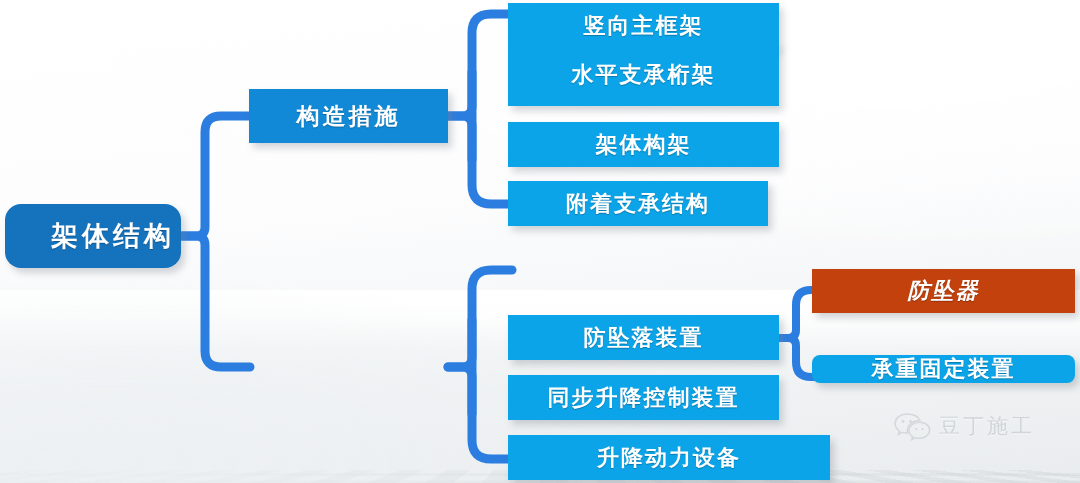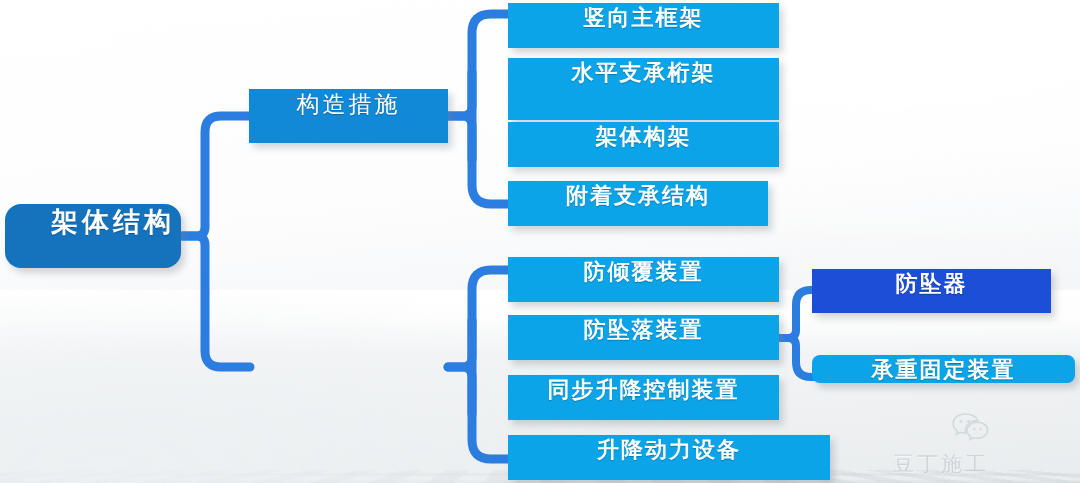--- a/index.html
+++ b/index.html
@@ -51,38 +51,39 @@
   .bg-sheen {
     background: radial-gradient(120% 80% at 82% 8%, rgba(255,255,255,0.95) 0%, rgba(255,255,255,0) 60%),
                 radial-gradient(90% 60% at 10% 96%, rgba(236,240,242,0.9) 0%, rgba(255,255,255,0) 65%);
   }
 
   
   .node {
     position: absolute;
     box-sizing: border-box;
     display: flex;
+    align-items: center;
     justify-content: center;
     color: #ffffff;
     letter-spacing: 2px;
     white-space: nowrap;
     text-shadow: 0 1px 1px rgba(0,0,0,0.25);
     box-shadow: 4px 5px 7px rgba(120,130,140,0.33);
     z-index: 3;
   }
   .node-root {
     border-radius: 16px;
     font-size: 27px;
     font-weight: 700;
     letter-spacing: 4px;
     padding-left: 40px;
   }
   .node-l2 {
     font-size: 23px;
-    font-weight: 400;
+    font-weight: 700;
     letter-spacing: 3px;
   }
   .node-l3 {
     font-size: 22px;
     font-weight: 700;
     letter-spacing: 2px;
   }
   .node-l4 {
     font-size: 22px;
     font-weight: 700;
@@ -103,25 +104,24 @@
     stroke-linecap: round;
     stroke-linejoin: round;
   }
 
   
   .watermark {
     position: absolute;
     left: 893px;
     top: 412px;
     display: flex;
-    align-items: flex-end;
+    align-items: flex-start;
     gap: 8px;
     opacity: .55;
     z-index: 4;
-    flex-direction: column;
   }
   .wm-text {
     font-family: "Liberation Sans", sans-serif;
     font-size: 21px;
     letter-spacing: 3px;
     color: #b9bfc4;
     text-shadow: 0 1px 0 #ffffff;
   }
   .wm-icon { width: 38px; height: 30px; display: block; }
 </style>
@@ -158,44 +158,41 @@
     <span>架体结构</span>
   </div>
 
   <div class="node node-l2" style="left:249px; top:89px; width:199px; height:54px; background:#1189D6;">
     <span>构造措施</span>
   </div>
 
   <div class="node node-l3" style="left:508px; top:3px; width:271px; height:45px; background:#0CA4E8;">
     <span>竖向主框架</span>
   </div>
-  <div class="node node-l3" style="left:508px; top:58px; width:271px; height:62px; background:#0CA4E8;">
+  <div class="node node-l3" style="left:508px; top:44px; width:271px; height:62px; background:#0CA4E8;">
     <span>水平支承桁架</span>
   </div>
   <div class="node node-l3" style="left:508px; top:122px; width:271px; height:45px; background:#0CA4E8;">
     <span>架体构架</span>
   </div>
   <div class="node node-l3" style="left:508px; top:181px; width:260px; height:45px; background:#0CA4E8;">
     <span>附着支承结构</span>
   </div>
 
-  <div class="node node-l3" style="left:508px; top:257px; width:271px; height:45px; background:#0CA4E8;">
-    <span>防倾覆装置</span>
-  </div>
   <div class="node node-l3" style="left:508px; top:315px; width:271px; height:45px; background:#0CA4E8;">
     <span>防坠落装置</span>
   </div>
   <div class="node node-l3" style="left:508px; top:375px; width:271px; height:45px; background:#0CA4E8;">
     <span>同步升降控制装置</span>
   </div>
   <div class="node node-l3" style="left:508px; top:435px; width:322px; height:45px; background:#0CA4E8;">
     <span>升降动力设备</span>
   </div>
 
-  <div class="node node-l4" style="left:812px; top:269px; width:239px; height:44px; background:#1d4ed8;">
+  <div class="node node-l4" style="left:812px; top:269px; width:263px; height:44px; background:#c2410c;font-style:italic;">
     <span>防坠器</span>
   </div>
   <div class="node node-l4" style="left:812px; top:355px; width:263px; height:28px; background:#0CA4E8;border-radius:8px;">
     <span>承重固定装置</span>
   </div>
 
   <div class="watermark">
     <span>
       <svg class="wm-icon" viewBox="0 0 40 32" aria-hidden="true">
         <path d="M14.5 2C7.6 2 2 6.6 2 12.3c0 3.2 1.8 6.1 4.7 8L5.4 24l4.3-2.3c1.5.5 3.1.7 4.8.7h.9c-.3-.9-.4-1.8-.4-2.7 0-5.8 5.7-10.5 12.8-10.5h.8C27.3 5 21.5 2 14.5 2z" fill="none" stroke="#bfc5ca" stroke-width="1.6"></path>

